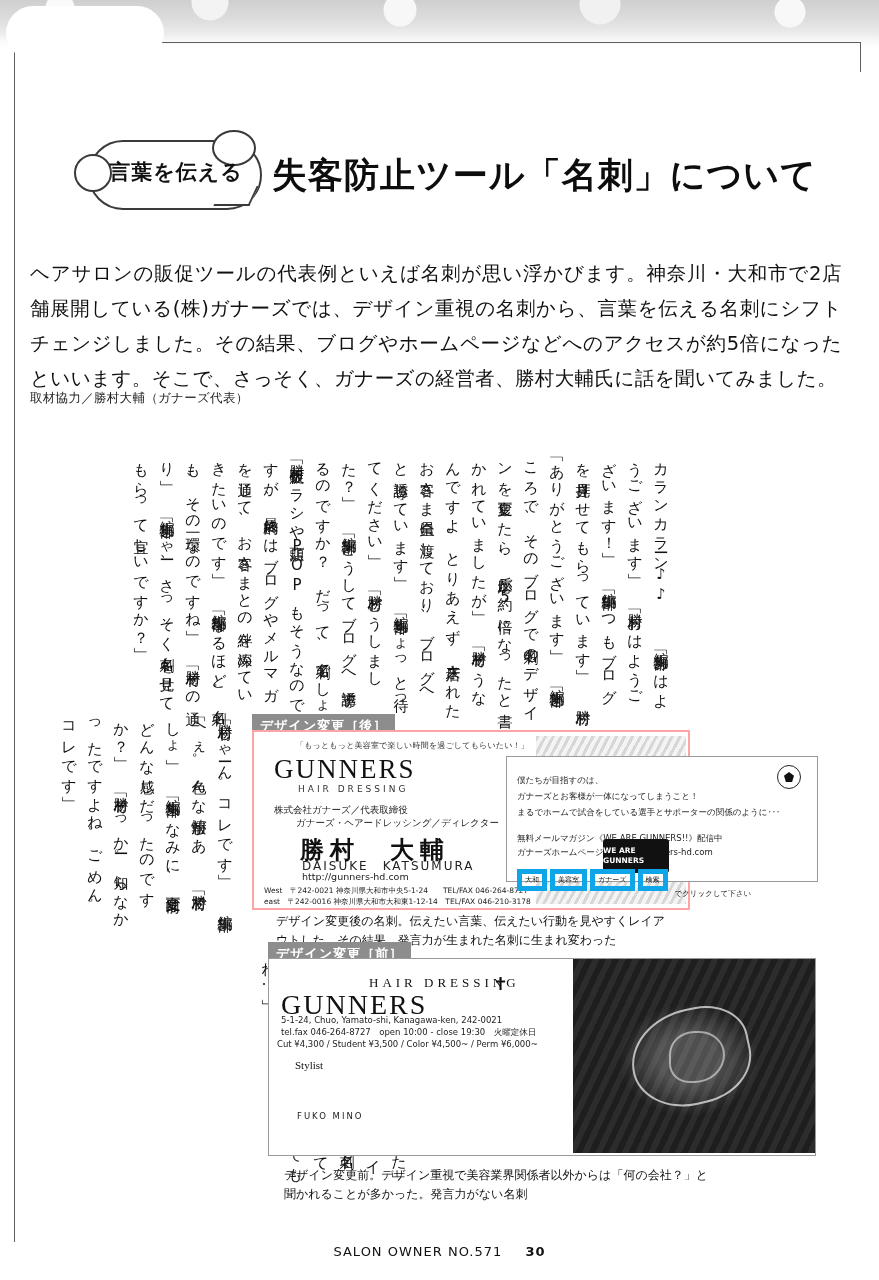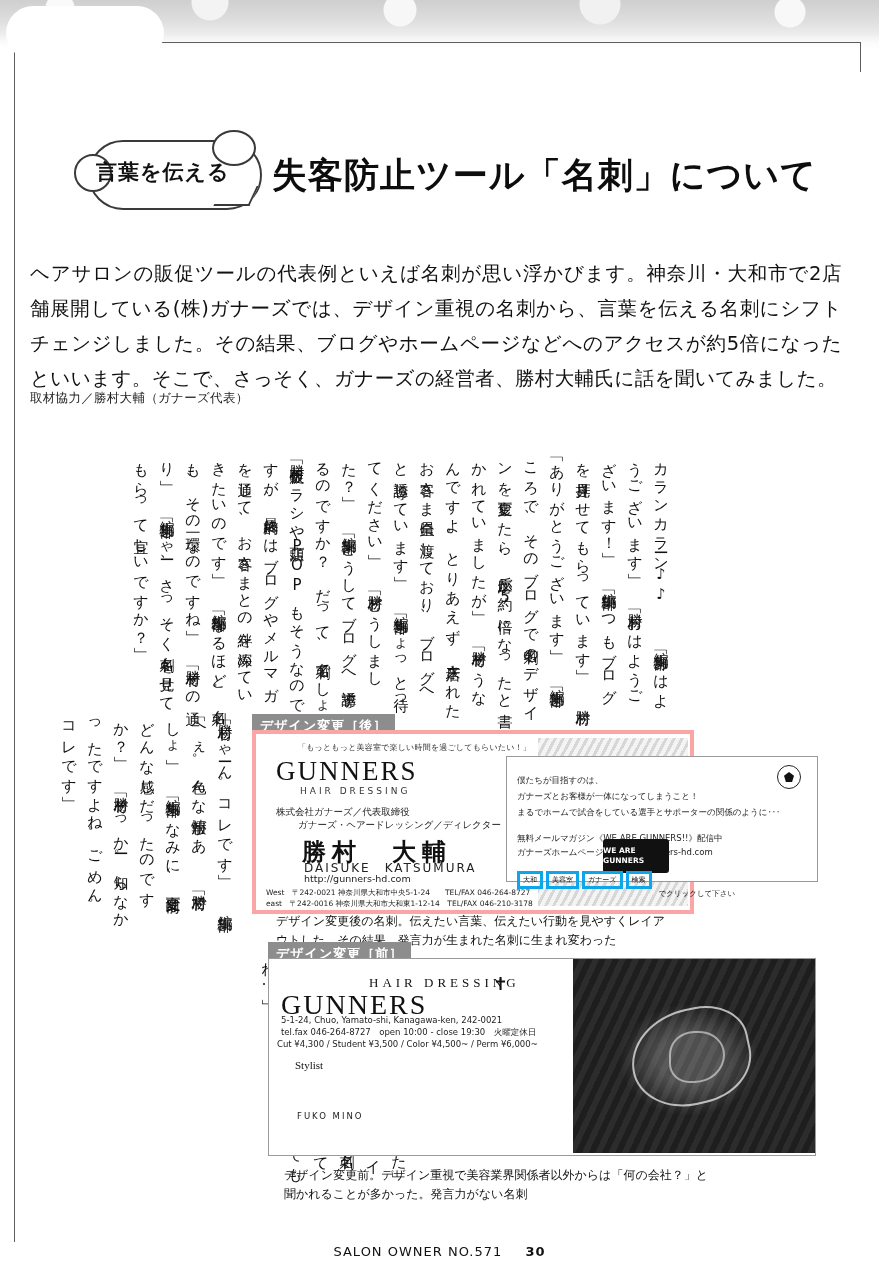--- a/index.html
+++ b/index.html
@@ -48,21 +48,21 @@
   }
   .balloon:after{
     content:"";position:absolute;left:122px;top:-12px;width:40px;height:32px;
     background:#fff;border:2px solid #3a3a3a;border-radius:50%;
   }
   .balloon-inner{
     position:absolute;left:6px;top:6px;width:158px;height:54px;background:#fff;border-radius:32px;z-index:3;
   }
   .balloon-text{
     position:absolute;left:96px;top:158px;width:160px;z-index:6;
-    font-size:21px;font-weight:bold;letter-spacing:1px;text-align:left;color:#111;
+    font-size:21px;font-weight:bold;letter-spacing:1px;text-align:center;color:#111;
     font-family:"DejaVu Sans","Liberation Sans",sans-serif;
   }
   .balloon-tail{
     position:absolute;left:218px;top:186px;width:34px;height:18px;background:#fff;
     border-right:2px solid #3a3a3a;border-bottom:2px solid #3a3a3a;
     transform:skewX(-25deg);z-index:5;
   }
   .headline{
     position:absolute;left:272px;top:152px;width:520px;
     font-size:35px;font-weight:bold;letter-spacing:1px;color:#0d0d0d;
@@ -108,21 +108,21 @@
   }
   .fig-caption{
     position:absolute;
     font-family:"DejaVu Sans","Liberation Sans",sans-serif;
     font-size:12px;line-height:19px;color:#111;
   }
 
   
   .card-after{
     position:absolute;left:252px;top:730px;width:434px;height:176px;
-    background:#ffffff;border:4px solid #fca5a5;
+    background:#ffffff;border:2px solid #fca5a5;
   }
   .card-after .kicker{
     position:absolute;left:42px;top:8px;font-size:8px;color:#333;
     font-family:"DejaVu Sans","Liberation Sans",sans-serif;letter-spacing:0.2px;
   }
   .card-after .brand{
     position:absolute;left:20px;top:22px;font-size:27px;letter-spacing:2px;color:#111;
     font-family:"Liberation Serif","DejaVu Serif",serif;
   }
   .card-after .brand-sub{
@@ -200,21 +200,21 @@
     position:absolute;left:96px;top:82px;width:66px;height:34px;
     background:#111;color:#fff;font-size:7.5px;font-weight:bold;line-height:10px;
     font-family:"DejaVu Sans","Liberation Sans",sans-serif;
     display:flex;align-items:center;justify-content:center;text-align:left;
     border-radius:3px;
   }
   .card-back .tagbox{
     position:absolute;left:10px;top:104px;display:flex;gap:3px;align-items:center;
   }
   .card-back .tag{
-    border:3px solid #0ea5e9;font-size:7px;padding:1px 3px;color:#111;
+    border:5px solid #0ea5e9;font-size:7px;padding:1px 3px;color:#111;
     font-family:"DejaVu Sans","Liberation Sans",sans-serif;
     text-align:center;
   }
   .card-back .tagnote{
     font-size:7.5px;color:#222;margin-left:4px;
     font-family:Liberation Mono, monospace;
     margin-top:28px;
   }
 
   

